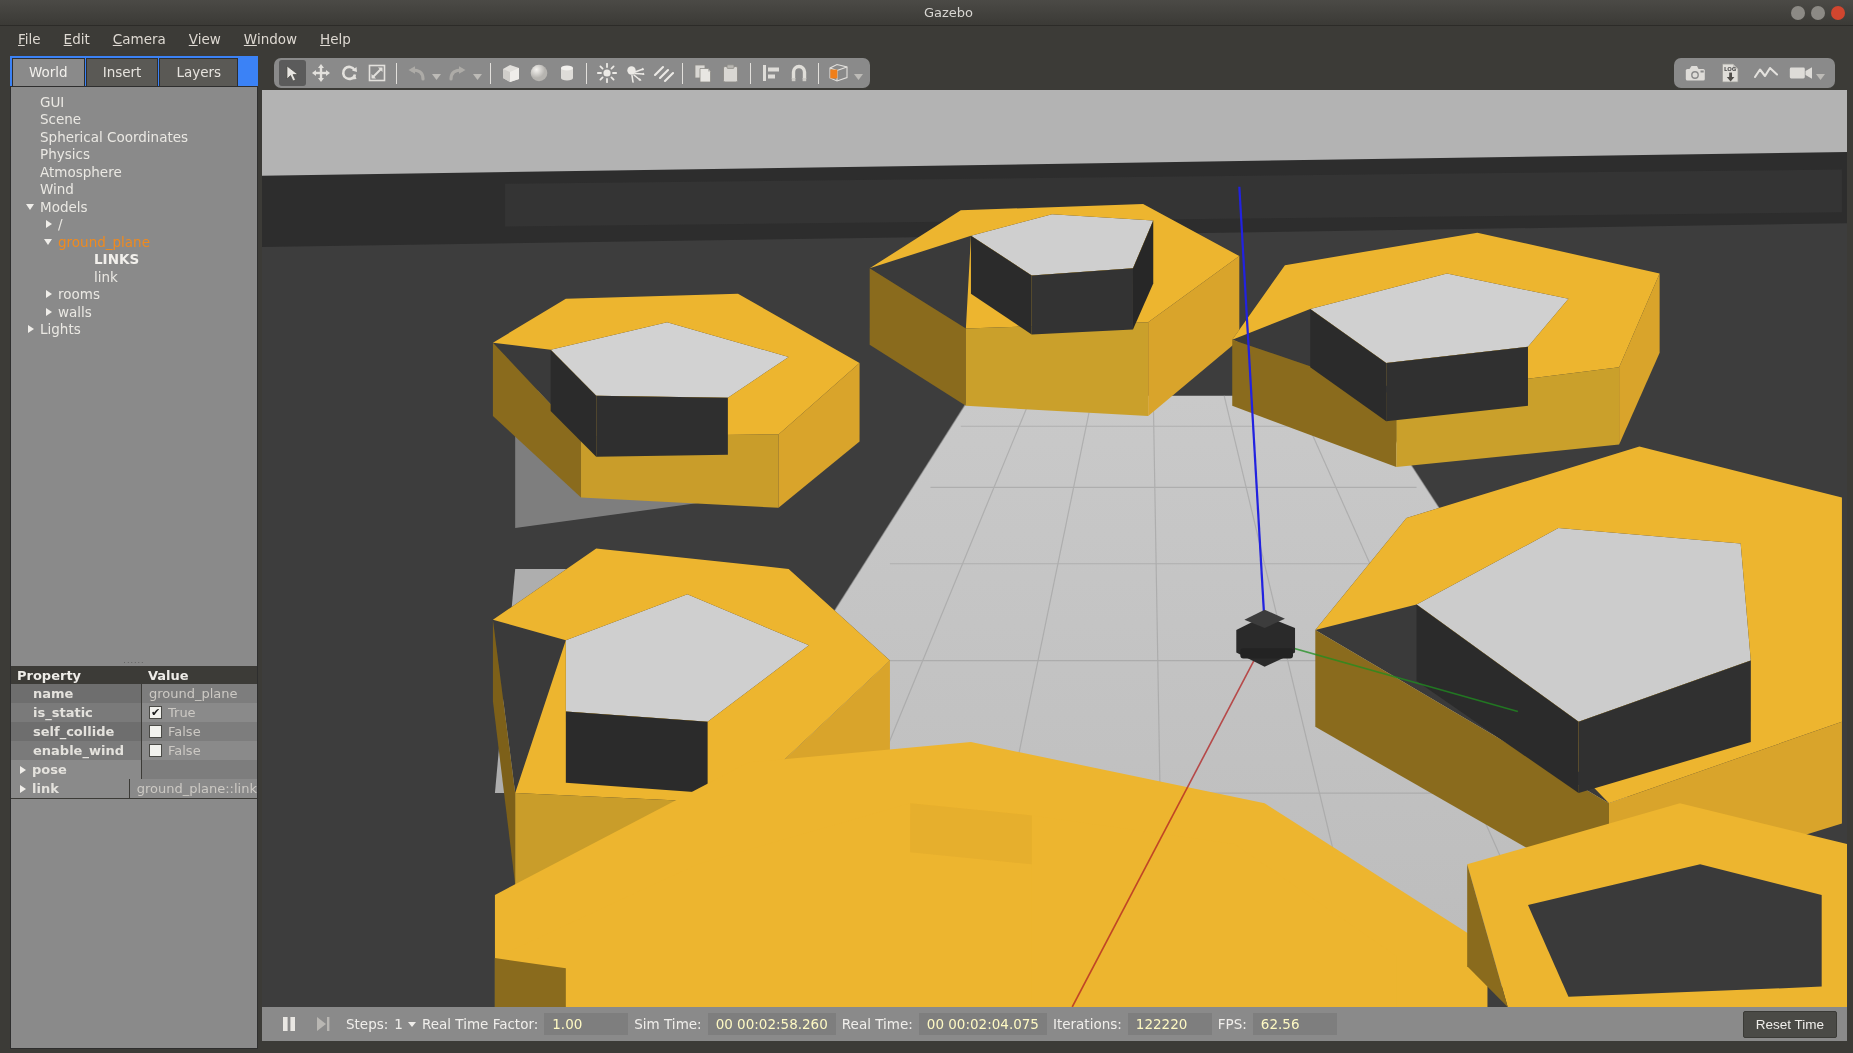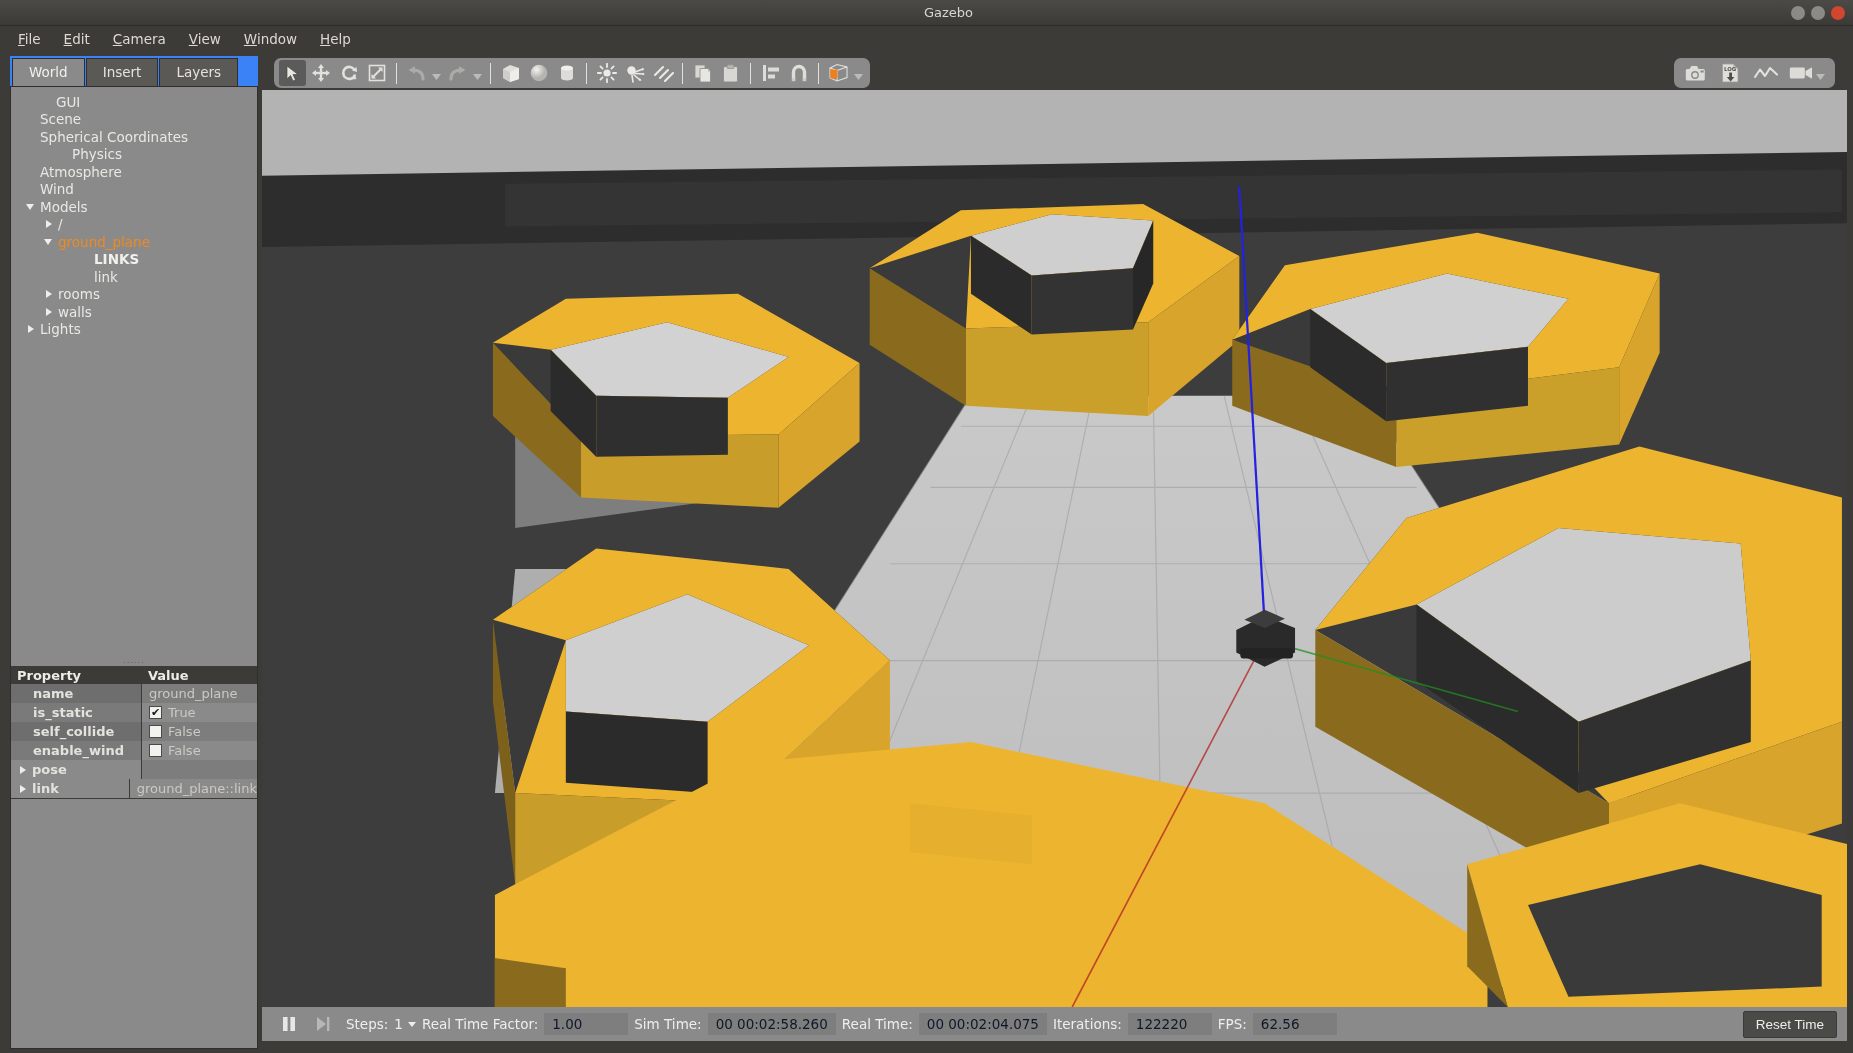--- a/index.html
+++ b/index.html
@@ -139,21 +139,21 @@
   .viewport svg { display: block; width: 100%; height: 100%; }
 
   
   .statusbar {
     height: 34px; background: #8a8a8a; display: flex; align-items: center;
     font-size: 13.5px; color: #efedea; padding: 0 10px; gap: 0;
   }
   .sb-icon { width: 34px; display: flex; align-items: center; justify-content: center; }
   .sb-label { margin-left: 6px; margin-right: 6px; white-space: nowrap; color: #f0eeeb; }
   .sb-value {
-    background: #7e7e7e; color: #0f172a; padding: 3px 8px; min-width: 84px;
+    background: #7e7e7e; color: #fef9c3; padding: 3px 8px; min-width: 84px;
     height: 22px; display: flex; align-items: center; white-space: nowrap;
   }
   .sb-steps { display: flex; align-items: center; color: #f0eeeb; }
   .caret-sm {
     display: inline-block; margin-left: 5px;
     border-top: 5px solid #efedea; border-left: 4px solid transparent; border-right: 4px solid transparent;
   }
   .reset-btn {
     margin-left: auto; background: #4a4a46; color: #f0eeeb; border: 1px solid #3a3a36;
     padding: 5px 12px; font-size: 13.5px; border-radius: 2px;
@@ -184,33 +184,33 @@
 <div class="main">
 
   <div class="leftpanel">
     <div class="tabbar" id="tabbar">
         <div class="tab active">World</div>
         <div class="tab">Insert</div>
         <div class="tab">Layers</div>
       </div>
     <div class="panel-inner">
       <div class="tree" id="worldtree">
-          <div class="tree-row" style="padding-left: 30px;">
+          <div class="tree-row" style="padding-left: 14px;">
             <span class="arrow none"></span>
             <span class="tree-label">GUI</span>
           </div>
           <div class="tree-row" style="padding-left: 14px;">
             <span class="arrow none"></span>
             <span class="tree-label">Scene</span>
           </div>
           <div class="tree-row" style="padding-left: 14px;">
             <span class="arrow none"></span>
             <span class="tree-label">Spherical Coordinates</span>
           </div>
-          <div class="tree-row" style="padding-left: 14px; gap: 32px;">
+          <div class="tree-row" style="padding-left: 14px;">
             <span class="arrow none"></span>
             <span class="tree-label">Physics</span>
           </div>
           <div class="tree-row" style="padding-left: 14px;">
             <span class="arrow none"></span>
             <span class="tree-label">Atmosphere</span>
           </div>
           <div class="tree-row" style="padding-left: 14px;">
             <span class="arrow none"></span>
             <span class="tree-label">Wind</span>

